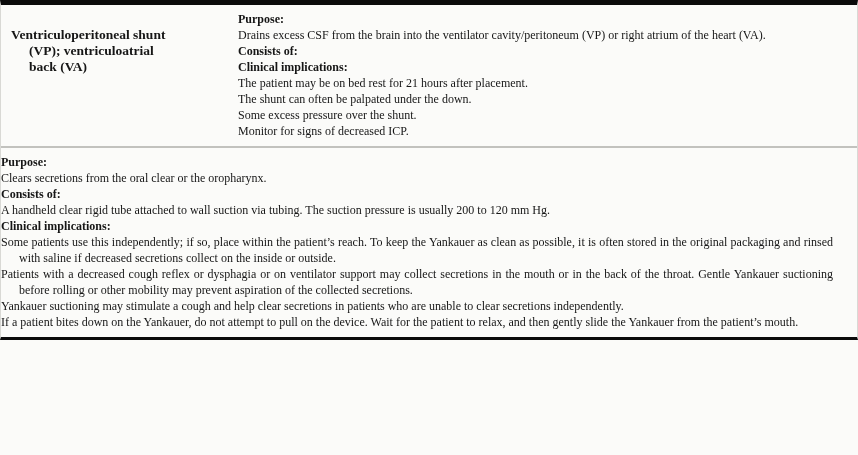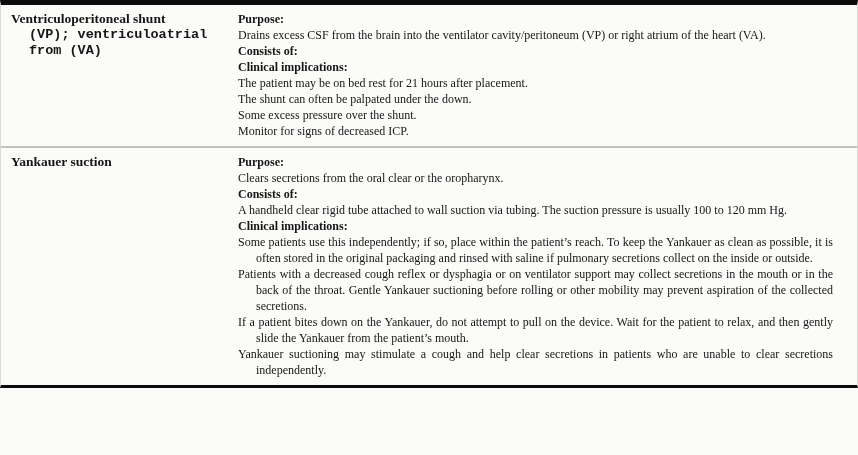--- a/index.html
+++ b/index.html
@@ -30,23 +30,24 @@
   .t-row.first {
     border-bottom: 2px solid #c2c2be;
   }
   .term-cell {
     width: 237px;
     flex: 0 0 237px;
     padding: 6px 8px 6px 10px;
     font-weight: bold;
     font-size: 13.5px;
     line-height: 16px;
+    margin-top: 16px;
   }
   .term-line { white-space: nowrap; }
-  .term-line.cont { padding-left: 18px; font-family: Liberation Mono, monospace; }
+  .term-line.cont { padding-left: 18px; }
   .content-cell {
     flex: 1 1 auto;
     padding: 6px 24px 7px 0;
     font-size: 12px;
     line-height: 16px;
   }
   .sec-heading {
     font-weight: bold;
   }
   .para {
@@ -58,45 +59,42 @@
 </head>
 <body>
 
 <div class="page">
   <div class="ref-table">
 
     <div class="t-row first">
       <div class="term-cell">
         <div class="term-line">Ventriculoperitoneal shunt</div>
         <div class="term-line cont">(VP); ventriculoatrial</div>
-        <div class="term-line cont">from (VA)</div>
+        <div class="term-line cont">back (VA)</div>
       </div>
       <div class="content-cell">
         <div class="sec-heading">Purpose:</div>
         <div class="para">Drains excess CSF from the brain into the ventilator cavity/peritoneum (VP) or right atrium of the heart (VA).</div>
         <div class="sec-heading">Consists of:</div>
         <div class="sec-heading">Clinical implications:</div>
         <div class="para">The patient may be on bed rest for 21 hours after placement.</div>
         <div class="para">The shunt can often be palpated under the down.</div>
         <div class="para">Some excess pressure over the shunt.</div>
         <div class="para">Monitor for signs of decreased ICP.</div>
       </div>
     </div>
 
     <div class="t-row">
-      <div class="term-cell">
-        <div class="term-line">Yankauer suction</div>
-      </div>
       <div class="content-cell">
         <div class="sec-heading">Purpose:</div>
         <div class="para">Clears secretions from the oral clear or the oropharynx.</div>
         <div class="sec-heading">Consists of:</div>
-        <div class="para">A handheld clear rigid tube attached to wall suction via tubing. The suction pressure is usually 100 to 120 mm Hg.</div>
+        <div class="para">A handheld clear rigid tube attached to wall suction via tubing. The suction pressure is usually 200 to 120 mm Hg.</div>
         <div class="sec-heading">Clinical implications:</div>
-        <div class="para">Some patients use this independently; if so, place within the patient’s reach. To keep the Yankauer as clean as possible, it is often stored in the original packaging and rinsed with saline if pulmonary secretions collect on the inside or outside.</div>
+        <div class="para">Some patients use this independently; if so, place within the patient’s reach. To keep the Yankauer as clean as possible, it is often stored in the original packaging and rinsed with saline if decreased secretions collect on the inside or outside.</div>
         <div class="para">Patients with a decreased cough reflex or dysphagia or on ventilator support may collect secretions in the mouth or in the back of the throat. Gentle Yankauer suctioning before rolling or other mobility may prevent aspiration of the collected secretions.</div>
+        <div class="para">Yankauer suctioning may stimulate a cough and help clear secretions in patients who are unable to clear secretions independently.</div>
         <div class="para">If a patient bites down on the Yankauer, do not attempt to pull on the device. Wait for the patient to relax, and then gently slide the Yankauer from the patient’s mouth.</div>
-        <div class="para">Yankauer suctioning may stimulate a cough and help clear secretions in patients who are unable to clear secretions independently.</div>
       </div>
     </div>
 
   </div>
 </div>
 
 </body></html>

